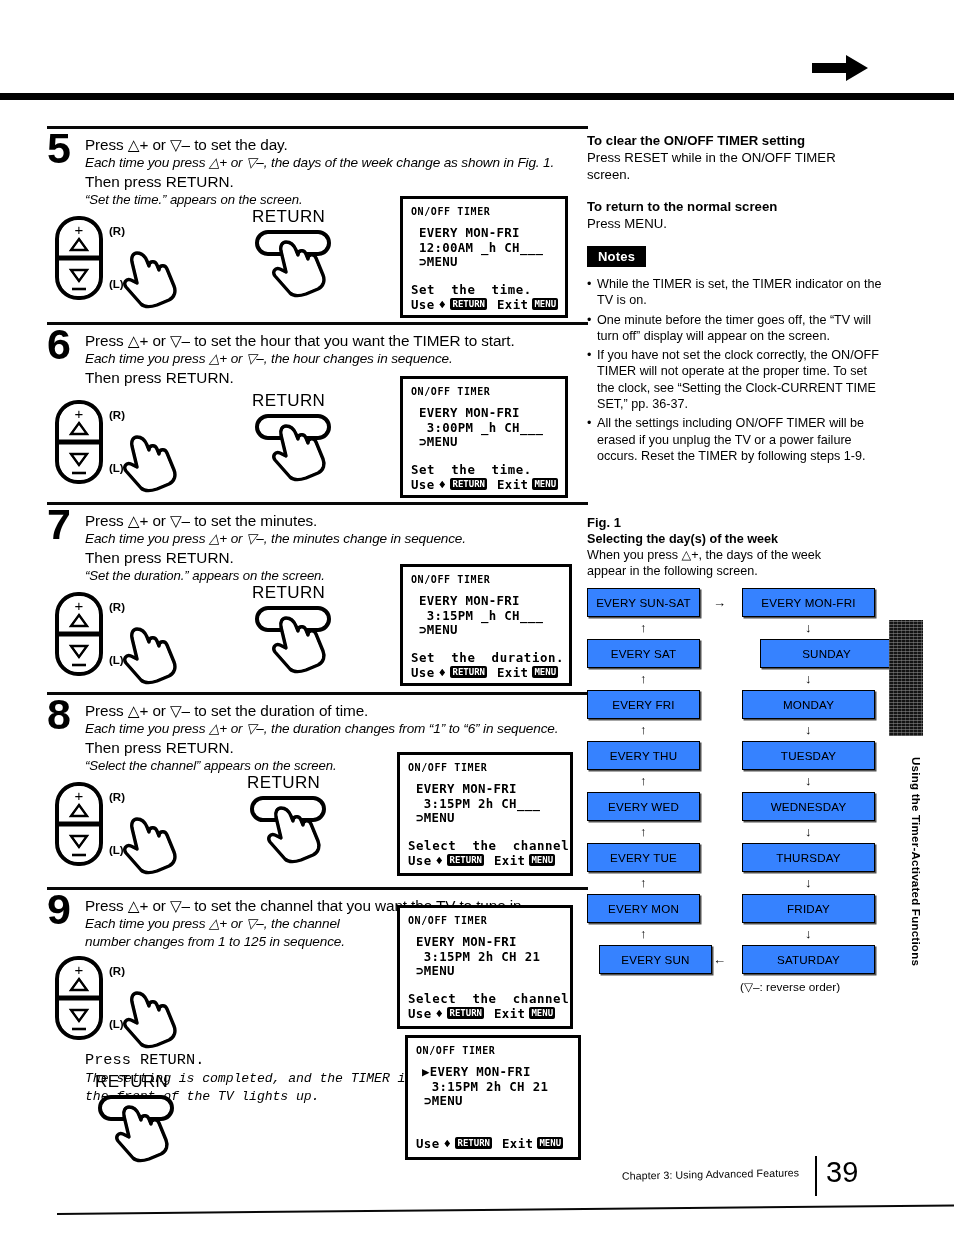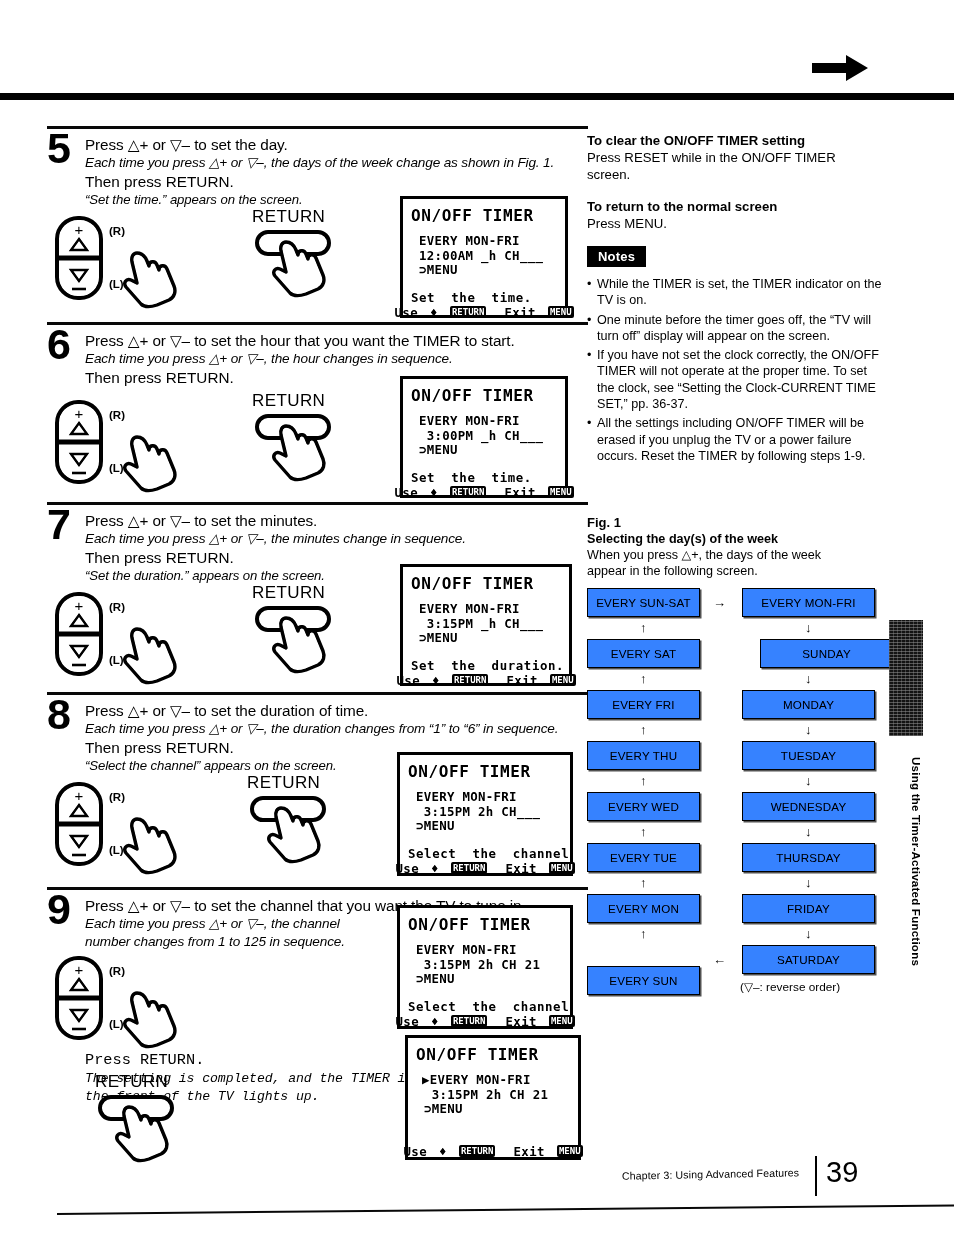--- a/index.html
+++ b/index.html
@@ -36,25 +36,25 @@
   .returnblk{position:absolute;}
   .returnlab{font-size:17px;letter-spacing:0.4px;}
 
   
   .osd{
     position:absolute;border:3px solid #000;background:#fff;
     padding:7px 8px 6px 8px;box-sizing:border-box;
     font-family:"DejaVu Sans Mono","Liberation Mono",monospace;
     font-weight:bold;
   }
-  .osd-title{font-size:16px;letter-spacing:0.6px;margin-bottom:9px;}
+  .osd-title{font-size:10px;letter-spacing:0.6px;margin-bottom:9px;}
   .osd-line{font-size:12.4px;letter-spacing:0.3px;line-height:14.5px;white-space:pre;}
   .osd-ind{margin-left:8px;}
   .osd-status{font-size:12.4px;letter-spacing:0.6px;white-space:pre;}
-  .osd-bar{font-size:12.4px;letter-spacing:0.4px;display:flex;align-items:center;gap:12px;white-space:pre;justify-content:center;}
+  .osd-bar{font-size:12.4px;letter-spacing:0.4px;display:flex;align-items:center;gap:4px;white-space:pre;}
   .inv{background:#000;color:#fff;font-size:9px;padding:1px 2px;letter-spacing:0px;
        font-family:"DejaVu Sans Mono","Liberation Mono",monospace;font-weight:bold;
        border-radius:2px;}
 
   
   .rightcol{position:absolute;left:587px;top:132px;width:300px;}
   .rc-h{font-size:13.2px;font-weight:bold;line-height:17px;}
   .rc-p{font-size:13.2px;line-height:17px;}
   .rc-gap{height:15px;}
   .notes-badge{display:inline-block;background:#000;color:#fff;font-size:13px;font-weight:bold;
@@ -402,21 +402,21 @@
 
     <div class="flow">
 
       <div class="fbox" style="left:0px;top:0px;">EVERY SUN-SAT</div>
       <div class="fbox" style="left:0px;top:51px;">EVERY SAT</div>
       <div class="fbox" style="left:0px;top:102px;">EVERY FRI</div>
       <div class="fbox" style="left:0px;top:153px;">EVERY THU</div>
       <div class="fbox" style="left:0px;top:204px;">EVERY WED</div>
       <div class="fbox" style="left:0px;top:255px;">EVERY TUE</div>
       <div class="fbox" style="left:0px;top:306px;">EVERY MON</div>
-      <div class="fbox" style="left:0px;top:357px;margin-top:21px;">EVERY SUN</div>
+      <div class="fbox" style="left:12px;top:357px;">EVERY SUN</div>
 
       <div class="fbox wide" style="left:155px;top:0px;">EVERY MON-FRI</div>
       <div class="fbox wide" style="left:155px;top:51px;margin-left:18px;">SUNDAY</div>
       <div class="fbox wide" style="left:155px;top:102px;">MONDAY</div>
       <div class="fbox wide" style="left:155px;top:153px;">TUESDAY</div>
       <div class="fbox wide" style="left:155px;top:204px;">WEDNESDAY</div>
       <div class="fbox wide" style="left:155px;top:255px;text-align:right;">THURSDAY</div>
       <div class="fbox wide" style="left:155px;top:306px;">FRIDAY</div>
       <div class="fbox wide" style="left:155px;top:357px;">SATURDAY</div>
 

